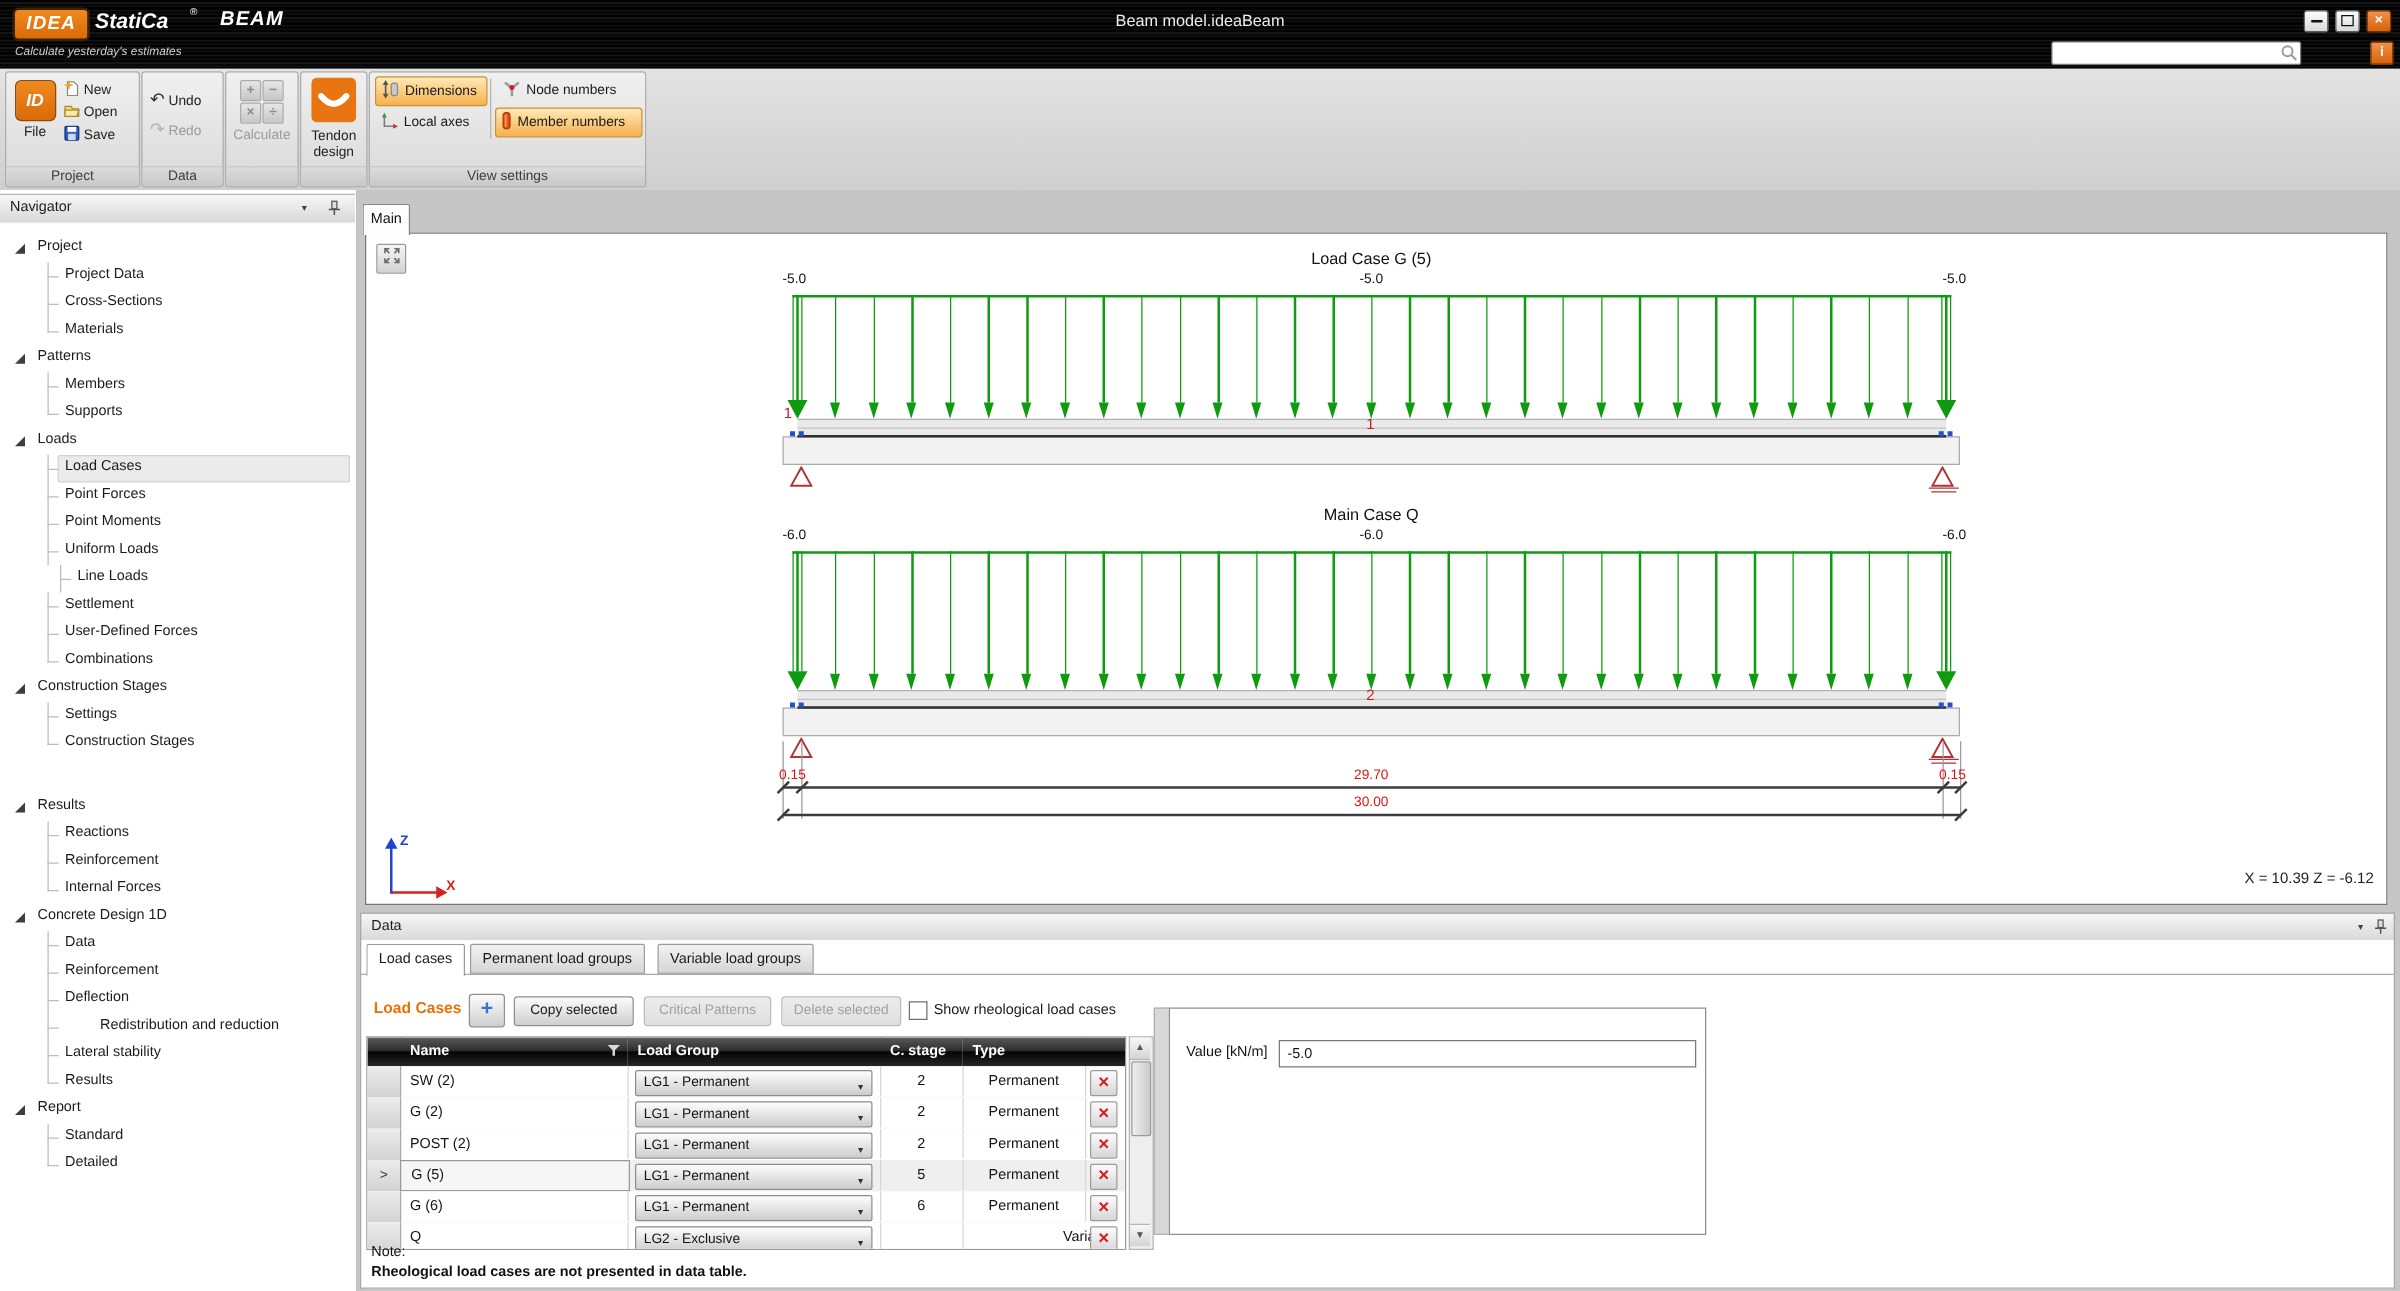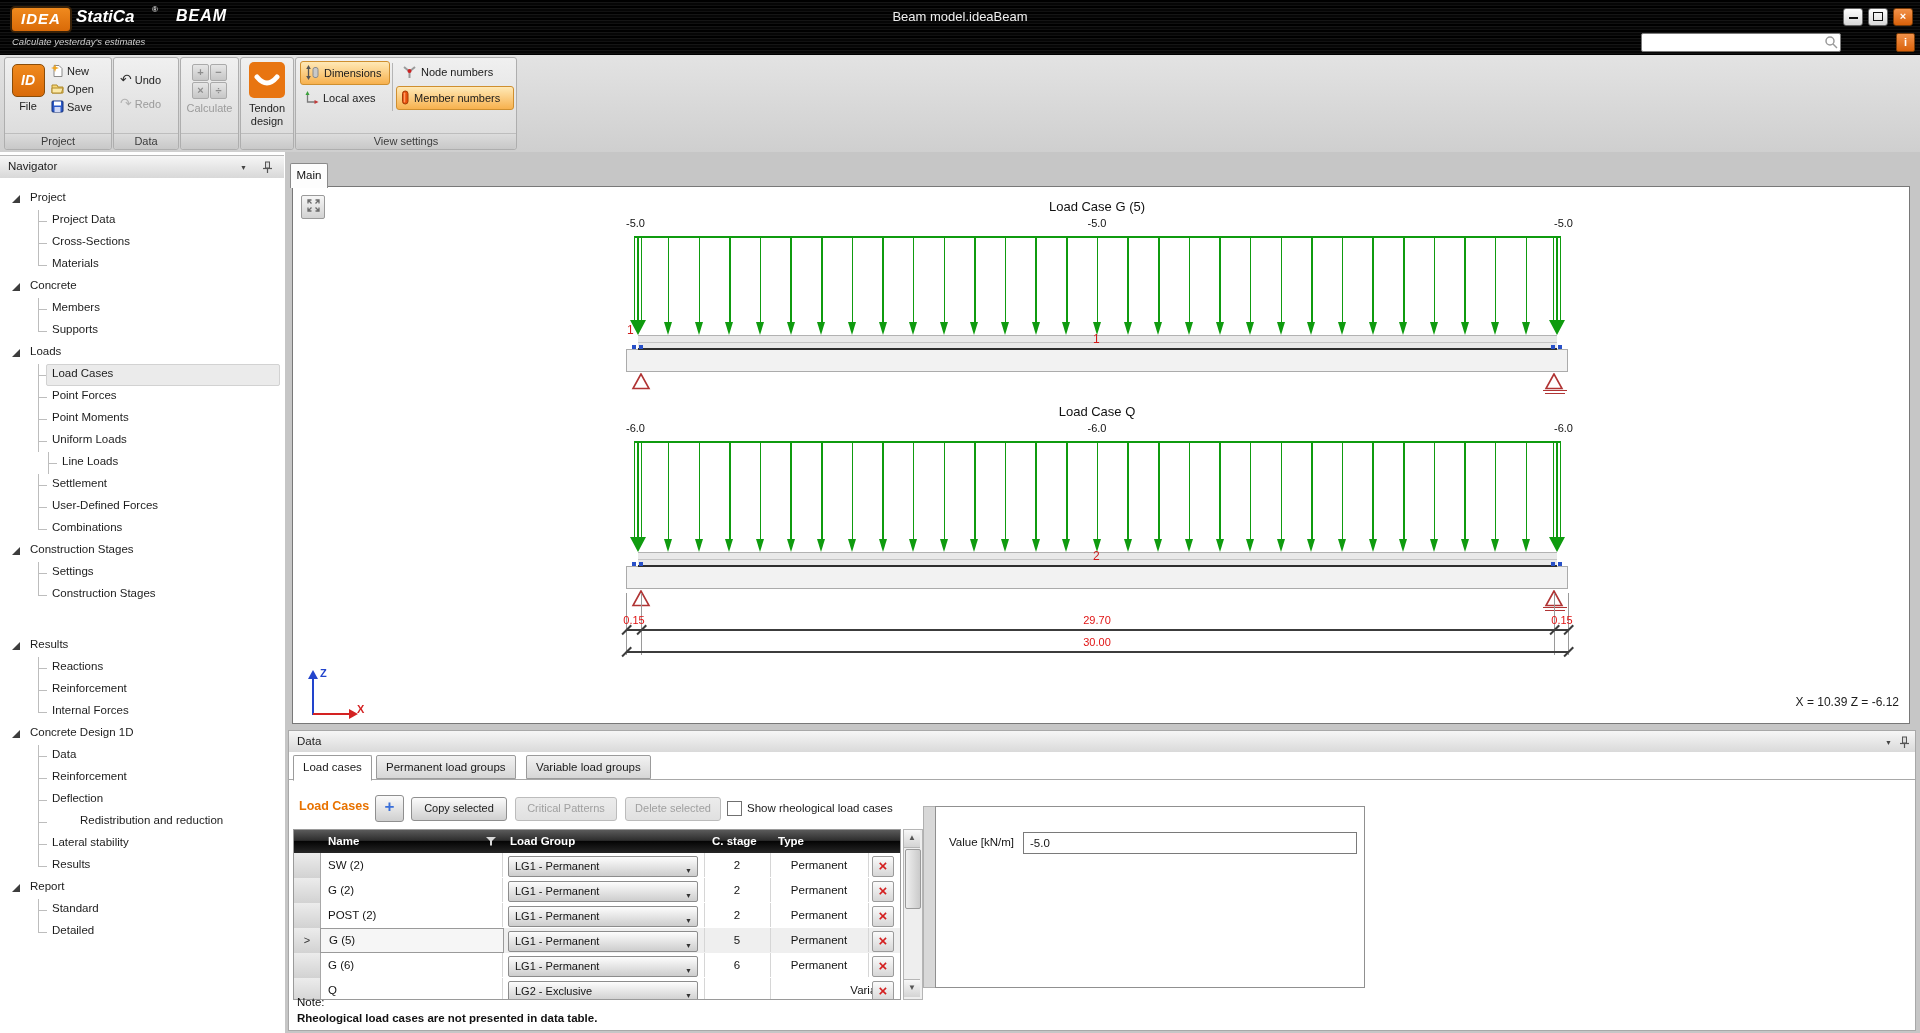--- a/index.html
+++ b/index.html
@@ -271,21 +271,21 @@
           <div style="position: absolute; left: 38px; top: 11px; width: 9px; height: 1px; background: rgb(189, 189, 189);"></div>
           <div style="position: absolute; left: 52px; top: 3px; font-size: 11.5px; color: rgb(28, 28, 28); white-space: nowrap;">Cross-Sections</div>
         </div>
         <div style="position: absolute; left: 0px; top: 76px; width: 283px; height: 22px;">
           <div style="position: absolute; left: 38px; top: 0px; width: 1px; height: 12px; background: rgb(189, 189, 189);"></div>
           <div style="position: absolute; left: 38px; top: 11px; width: 9px; height: 1px; background: rgb(189, 189, 189);"></div>
           <div style="position: absolute; left: 52px; top: 3px; font-size: 11.5px; color: rgb(28, 28, 28); white-space: nowrap;">Materials</div>
         </div>
         <div style="position: absolute; left: 0px; top: 98px; width: 283px; height: 22px;">
           <div style="position: absolute; left: 12px; top: 7px; width: 0px; height: 0px; border-left: 8px solid transparent; border-bottom: 8px solid rgb(61, 61, 61);"></div>
-          <div style="position: absolute; left: 30px; top: 3px; font-size: 11.5px; color: rgb(28, 28, 28); white-space: nowrap;">Concrete</div>
+          <div style="position: absolute; left: 30px; top: 3px; font-size: 11.5px; color: rgb(28, 28, 28); white-space: nowrap;">Patterns</div>
         </div>
         <div style="position: absolute; left: 0px; top: 120px; width: 283px; height: 22px;">
           <div style="position: absolute; left: 38px; top: 0px; width: 1px; height: 22px; background: rgb(189, 189, 189);"></div>
           <div style="position: absolute; left: 38px; top: 11px; width: 9px; height: 1px; background: rgb(189, 189, 189);"></div>
           <div style="position: absolute; left: 52px; top: 3px; font-size: 11.5px; color: rgb(28, 28, 28); white-space: nowrap;">Members</div>
         </div>
         <div style="position: absolute; left: 0px; top: 142px; width: 283px; height: 22px;">
           <div style="position: absolute; left: 38px; top: 0px; width: 1px; height: 12px; background: rgb(189, 189, 189);"></div>
           <div style="position: absolute; left: 38px; top: 11px; width: 9px; height: 1px; background: rgb(189, 189, 189);"></div>
           <div style="position: absolute; left: 52px; top: 3px; font-size: 11.5px; color: rgb(28, 28, 28); white-space: nowrap;">Supports</div>
@@ -511,21 +511,21 @@
           <div style="position: absolute; left: 338px; top: 186px; width: 20px; height: 17px;"><svg width="20" height="17">
               <polygon points="10,1 2,15.5 18,15.5" fill="#ffffff" stroke="#b03434" stroke-width="1.6"></polygon>
             </svg></div>
           <div style="position: absolute; left: 1251px; top: 186px; width: 20px; height: 17px;"><svg width="20" height="17">
               <polygon points="10,1 2,15.5 18,15.5" fill="#ffffff" stroke="#b03434" stroke-width="1.6"></polygon>
             </svg></div>
           <div style="position: absolute; left: 1250px; top: 203px; width: 24px; height: 1px; background: rgb(176, 52, 52);"></div>
           <div style="position: absolute; left: 1252px; top: 206px; width: 20px; height: 1px; background: rgb(176, 52, 52);"></div>
           <div class="rednum" style="position: absolute; left: 334px; top: 136px;">1</div>
           <div class="rednum" style="position: absolute; left: 800px; top: 145px;">1</div>
-          <div class="diag-title" style="position: absolute; left: 654px; top: 217px;">Load Case Q</div>
+          <div class="diag-title" style="position: absolute; left: 654px; top: 217px;">Main Case Q</div>
           <div class="load-lbl" style="position: absolute; left: 333px; top: 235px; text-align: left;">-6.0</div>
           <div class="load-lbl" style="position: absolute; left: 782px; top: 235px; text-align: center;">-6.0</div>
           <div class="load-lbl" style="position: absolute; left: 1236px; top: 235px; text-align: right;">-6.0</div>
           <div style="position: absolute; left: 341px; top: 254px; width: 927px; height: 2px; background: rgb(15, 155, 15);"></div>
           <div style="position: absolute; left: 340.75px; top: 254px; width: 1.5px; height: 96px; background: rgb(15, 155, 15);"></div>
           <div style="position: absolute; left: 344.25px; top: 254px; width: 1.5px; height: 96px; background: rgb(15, 155, 15);"></div>
           <div style="position: absolute; left: 347.75px; top: 254px; width: 1.5px; height: 96px; background: rgb(15, 155, 15);"></div>
           <div style="position: absolute; left: 337px; top: 350px; width: 0px; height: 0px; border-left: 8px solid transparent; border-right: 8px solid transparent; border-top: 15px solid rgb(15, 155, 15);"></div>
           <div style="position: absolute; left: 374.883px; top: 254px; width: 1.5px; height: 98px; background: rgb(15, 155, 15);"></div>
           <div style="position: absolute; left: 371.133px; top: 352px; width: 0px; height: 0px; border-left: 4.5px solid transparent; border-right: 4.5px solid transparent; border-top: 13px solid rgb(15, 155, 15);"></div>

